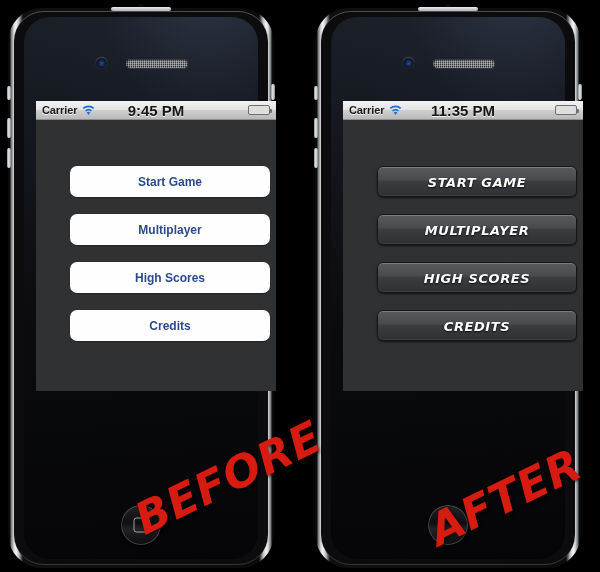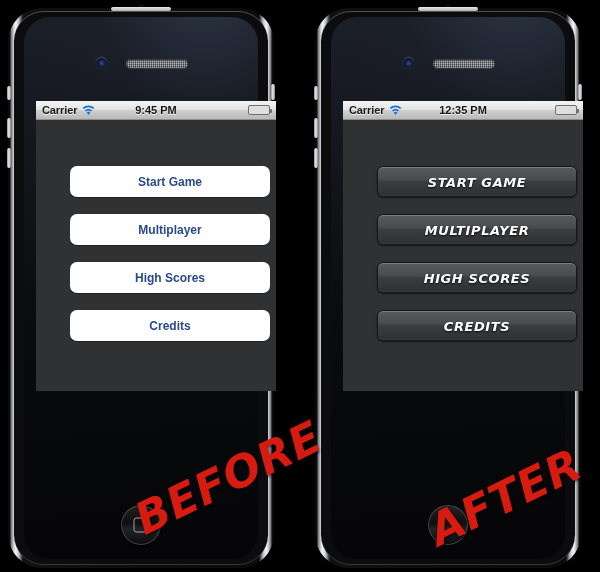--- a/index.html
+++ b/index.html
@@ -100,21 +100,21 @@
     display:flex;align-items:center;position:relative;
     box-sizing:border-box;
   }
   .carrier{
     font-size:11px;font-weight:bold;color:#1a1a1a;margin-left:6px;
     text-shadow:0 1px 0 rgba(255,255,255,.8);letter-spacing:-.1px;
   }
   .wifi{margin-left:5px;display:flex;align-items:flex-end;height:12px;}
   .clock{
     position:absolute;left:0;right:0;text-align:center;
-    font-size:11px;font-weight:bold;color:#161616;
+    font-size:15px;font-weight:bold;color:#161616;
     text-shadow:0 1px 0 rgba(255,255,255,.8);
   }
   .battery{
     position:absolute;right:6px;top:50%;transform:translateY(-50%);
     width:22px;height:10px;border:1px solid #6f6f6f;border-radius:2px;
     background:#dedede;box-sizing:border-box;padding:1px;
   }
   .battery::after{
     content:"";position:absolute;right:-3px;top:3px;width:2px;height:4px;
     background:#6f6f6f;border-radius:0 1px 1px 0;
@@ -270,21 +270,21 @@
 
           <div class="statusbar">
             <span class="carrier">Carrier</span>
             <span class="wifi">
               <svg width="13" height="11" viewBox="0 0 13 11">
                 <path d="M6.5 9.9 L4.6 7.3 A3.4 3.4 0 0 1 8.4 7.3 Z" fill="#1f6fd0"></path>
                 <path d="M2.9 5.2 A5.6 5.6 0 0 1 10.1 5.2 L8.9 6.4 A4.0 4.0 0 0 0 4.1 6.4 Z" fill="#1f6fd0"></path>
                 <path d="M0.7 2.8 A8.6 8.6 0 0 1 12.3 2.8 L11.1 4.0 A7.0 7.0 0 0 0 1.9 4.0 Z" fill="#1f6fd0"></path>
               </svg>
             </span>
-            <span class="clock">12:35 PM</span>
+            <span class="clock">11:35 PM</span>
             <span class="battery">
               <span class="fill"></span>
             </span>
           </div>
 
           <div class="appbody">
             <div class="btnlist">
               <button class="btn-styled">START GAME</button>
               <button class="btn-styled">MULTIPLAYER</button>
               <button class="btn-styled">HIGH SCORES</button>

